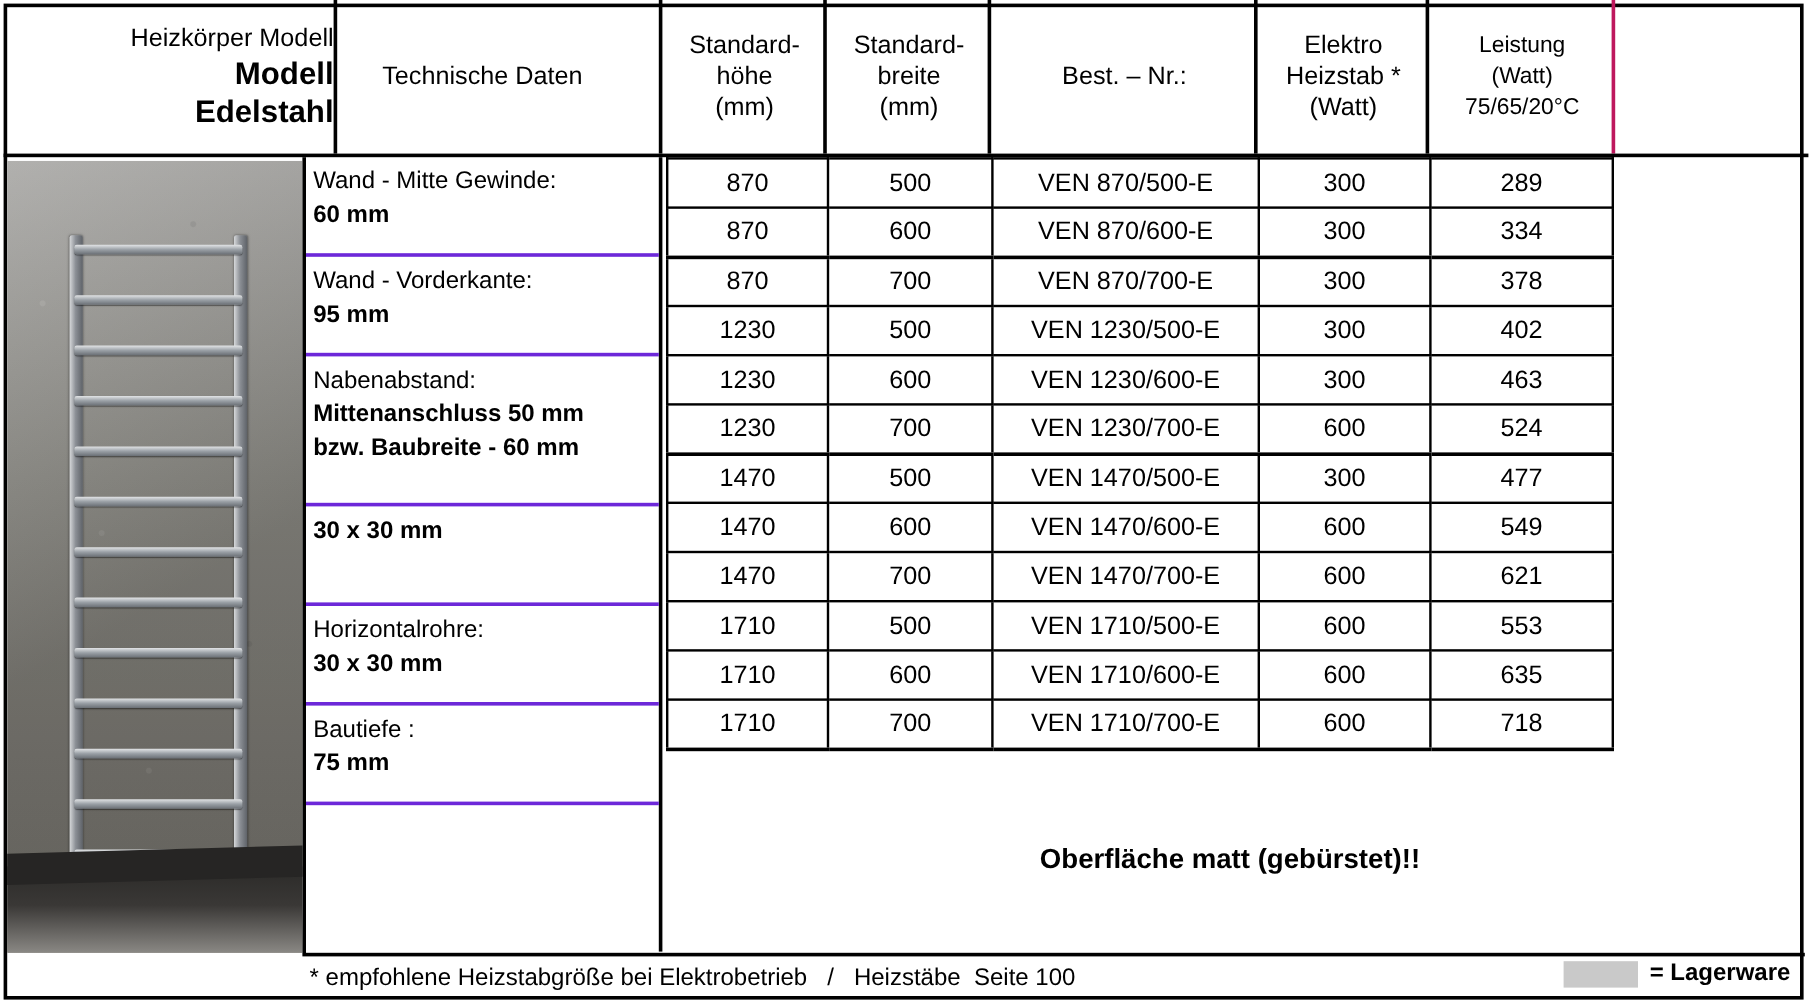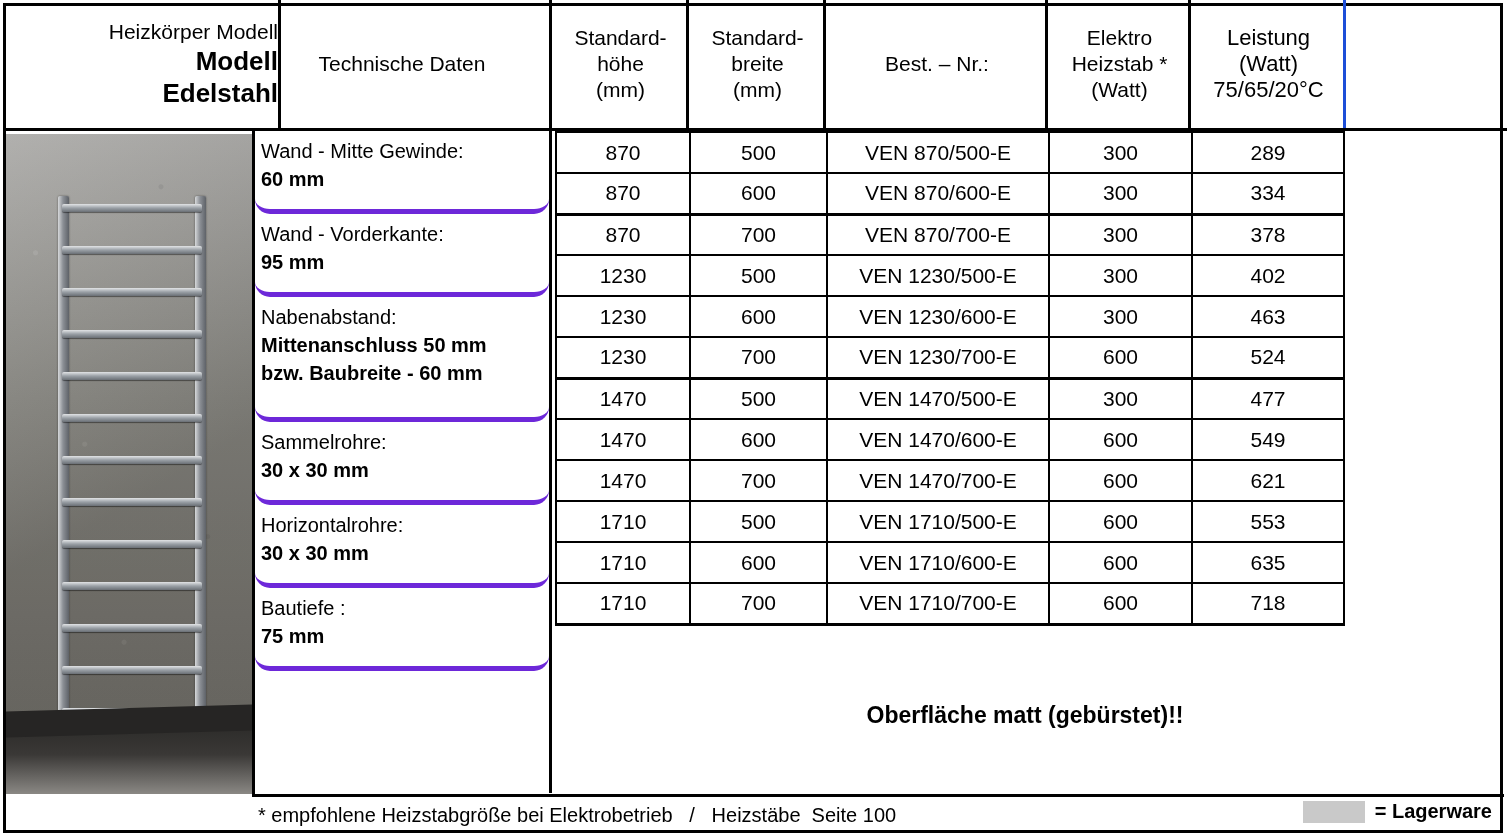--- a/index.html
+++ b/index.html
@@ -16,21 +16,21 @@
   .hdr-bottom{position:absolute;left:0;top:128px;width:1504px;height:3px;background:#000;}
 
   .h-model{left:0;width:252px;border-right:3px solid #000;}
   .h-model .l1{font-size:21px;line-height:26px;}
   .h-model .l2{font-size:26px;font-weight:bold;line-height:32px;}
   .h-tech{left:255px;width:297px;font-size:21px;}
   .h-sh{left:555px;width:134px;font-size:21px;line-height:26px;}
   .h-sb{left:692px;width:134px;font-size:21px;line-height:26px;}
   .h-best{left:829px;width:219px;font-size:21px;}
   .h-elek{left:1051px;width:140px;font-size:21px;line-height:26px;}
-  .h-leist{left:1194px;width:152px;font-size:22px;line-height:26px;border-right:3px solid #1d4ed8;}
+  .h-leist{left:1194px;width:152px;font-size:19px;line-height:26px;border-right:3px solid #be185d;}
 
   
   .imgbox{position:absolute;left:6px;top:134px;width:246px;height:660px;overflow:hidden;border-right:0;}
   .imgbox .wall{position:absolute;inset:0;
       background:
         linear-gradient(150deg,rgba(255,255,255,.22),rgba(0,0,0,.10) 55%),
         linear-gradient(#9b9a97,#86857f 40%,#77756f 75%,#6e6c66);
   }
   .imgbox .speck{position:absolute;inset:0;opacity:.35;
       background-image:
@@ -48,21 +48,21 @@
   
   .rad{position:absolute;left:52px;top:62px;width:148px;height:548px;}
   .rad .post{position:absolute;top:0;bottom:0;width:11px;background:linear-gradient(90deg,#d6d8da,#8c9096 45%,#5e6268);border-radius:2px;box-shadow:0 0 2px rgba(0,0,0,.5);}
   .rad .post.l{left:0;}
   .rad .post.r{right:0;}
   .rad .bar{position:absolute;left:4px;right:4px;height:8px;background:linear-gradient(#e2e4e6,#9aa0a6 50%,#6a6f75);border-radius:2px;box-shadow:0 1px 1px rgba(0,0,0,.45);}
   .rad .valve{position:absolute;left:40px;width:58px;height:12px;background:linear-gradient(#e6e8ea,#9aa0a6);border-radius:3px;bottom:-22px;box-shadow:0 1px 2px rgba(0,0,0,.5);}
 
   
   .spec{position:absolute;left:255px;top:131px;width:297px;box-sizing:border-box;border-right:3px solid #000;}
-  .spec-row{box-sizing:border-box;border-bottom:5px solid #6d28d9;padding:6px 0 12px 6px;border-radius:15px;}
+  .spec-row{box-sizing:border-box;border-bottom:3px solid #6d28d9;padding:6px 0 12px 6px;}
   .spec-row .t1{font-size:20px;line-height:28px;}
   .spec-row .t2{font-size:20px;line-height:28px;font-weight:bold;}
   .spec-empty{box-sizing:border-box;}
 
   
   .tbl{position:absolute;left:555px;top:131px;border-collapse:collapse;}
   .tbl td{border:2px solid #000;text-align:center;font-size:21px;height:41px;box-sizing:border-box;padding:0;}
   .tbl td.c-sh{width:134px;}
   .tbl td.c-sb{width:137px;text-align:center;}
   .tbl td.c-best{width:222px;}
@@ -159,21 +159,20 @@
     <div class="spec-row" style="height:83px">
       <div class="t1">Wand - Vorderkante:</div>
       <div class="t2">95 mm</div>
     </div>
     <div class="spec-row" style="height:125px">
       <div class="t1">Nabenabstand:</div>
       <div class="t2">Mittenanschluss 50 mm</div>
       <div class="t2">bzw. Baubreite - 60 mm</div>
     </div>
     <div class="spec-row" style="height:83px">
-      <div class="t1">Sammelrohre:</div>
       <div class="t2">30 x 30 mm</div>
     </div>
     <div class="spec-row" style="height:83px">
       <div class="t1">Horizontalrohre:</div>
       <div class="t2">30 x 30 mm</div>
     </div>
     <div class="spec-row" style="height:83px">
       <div class="t1">Bautiefe :</div>
       <div class="t2">75 mm</div>
     </div>

